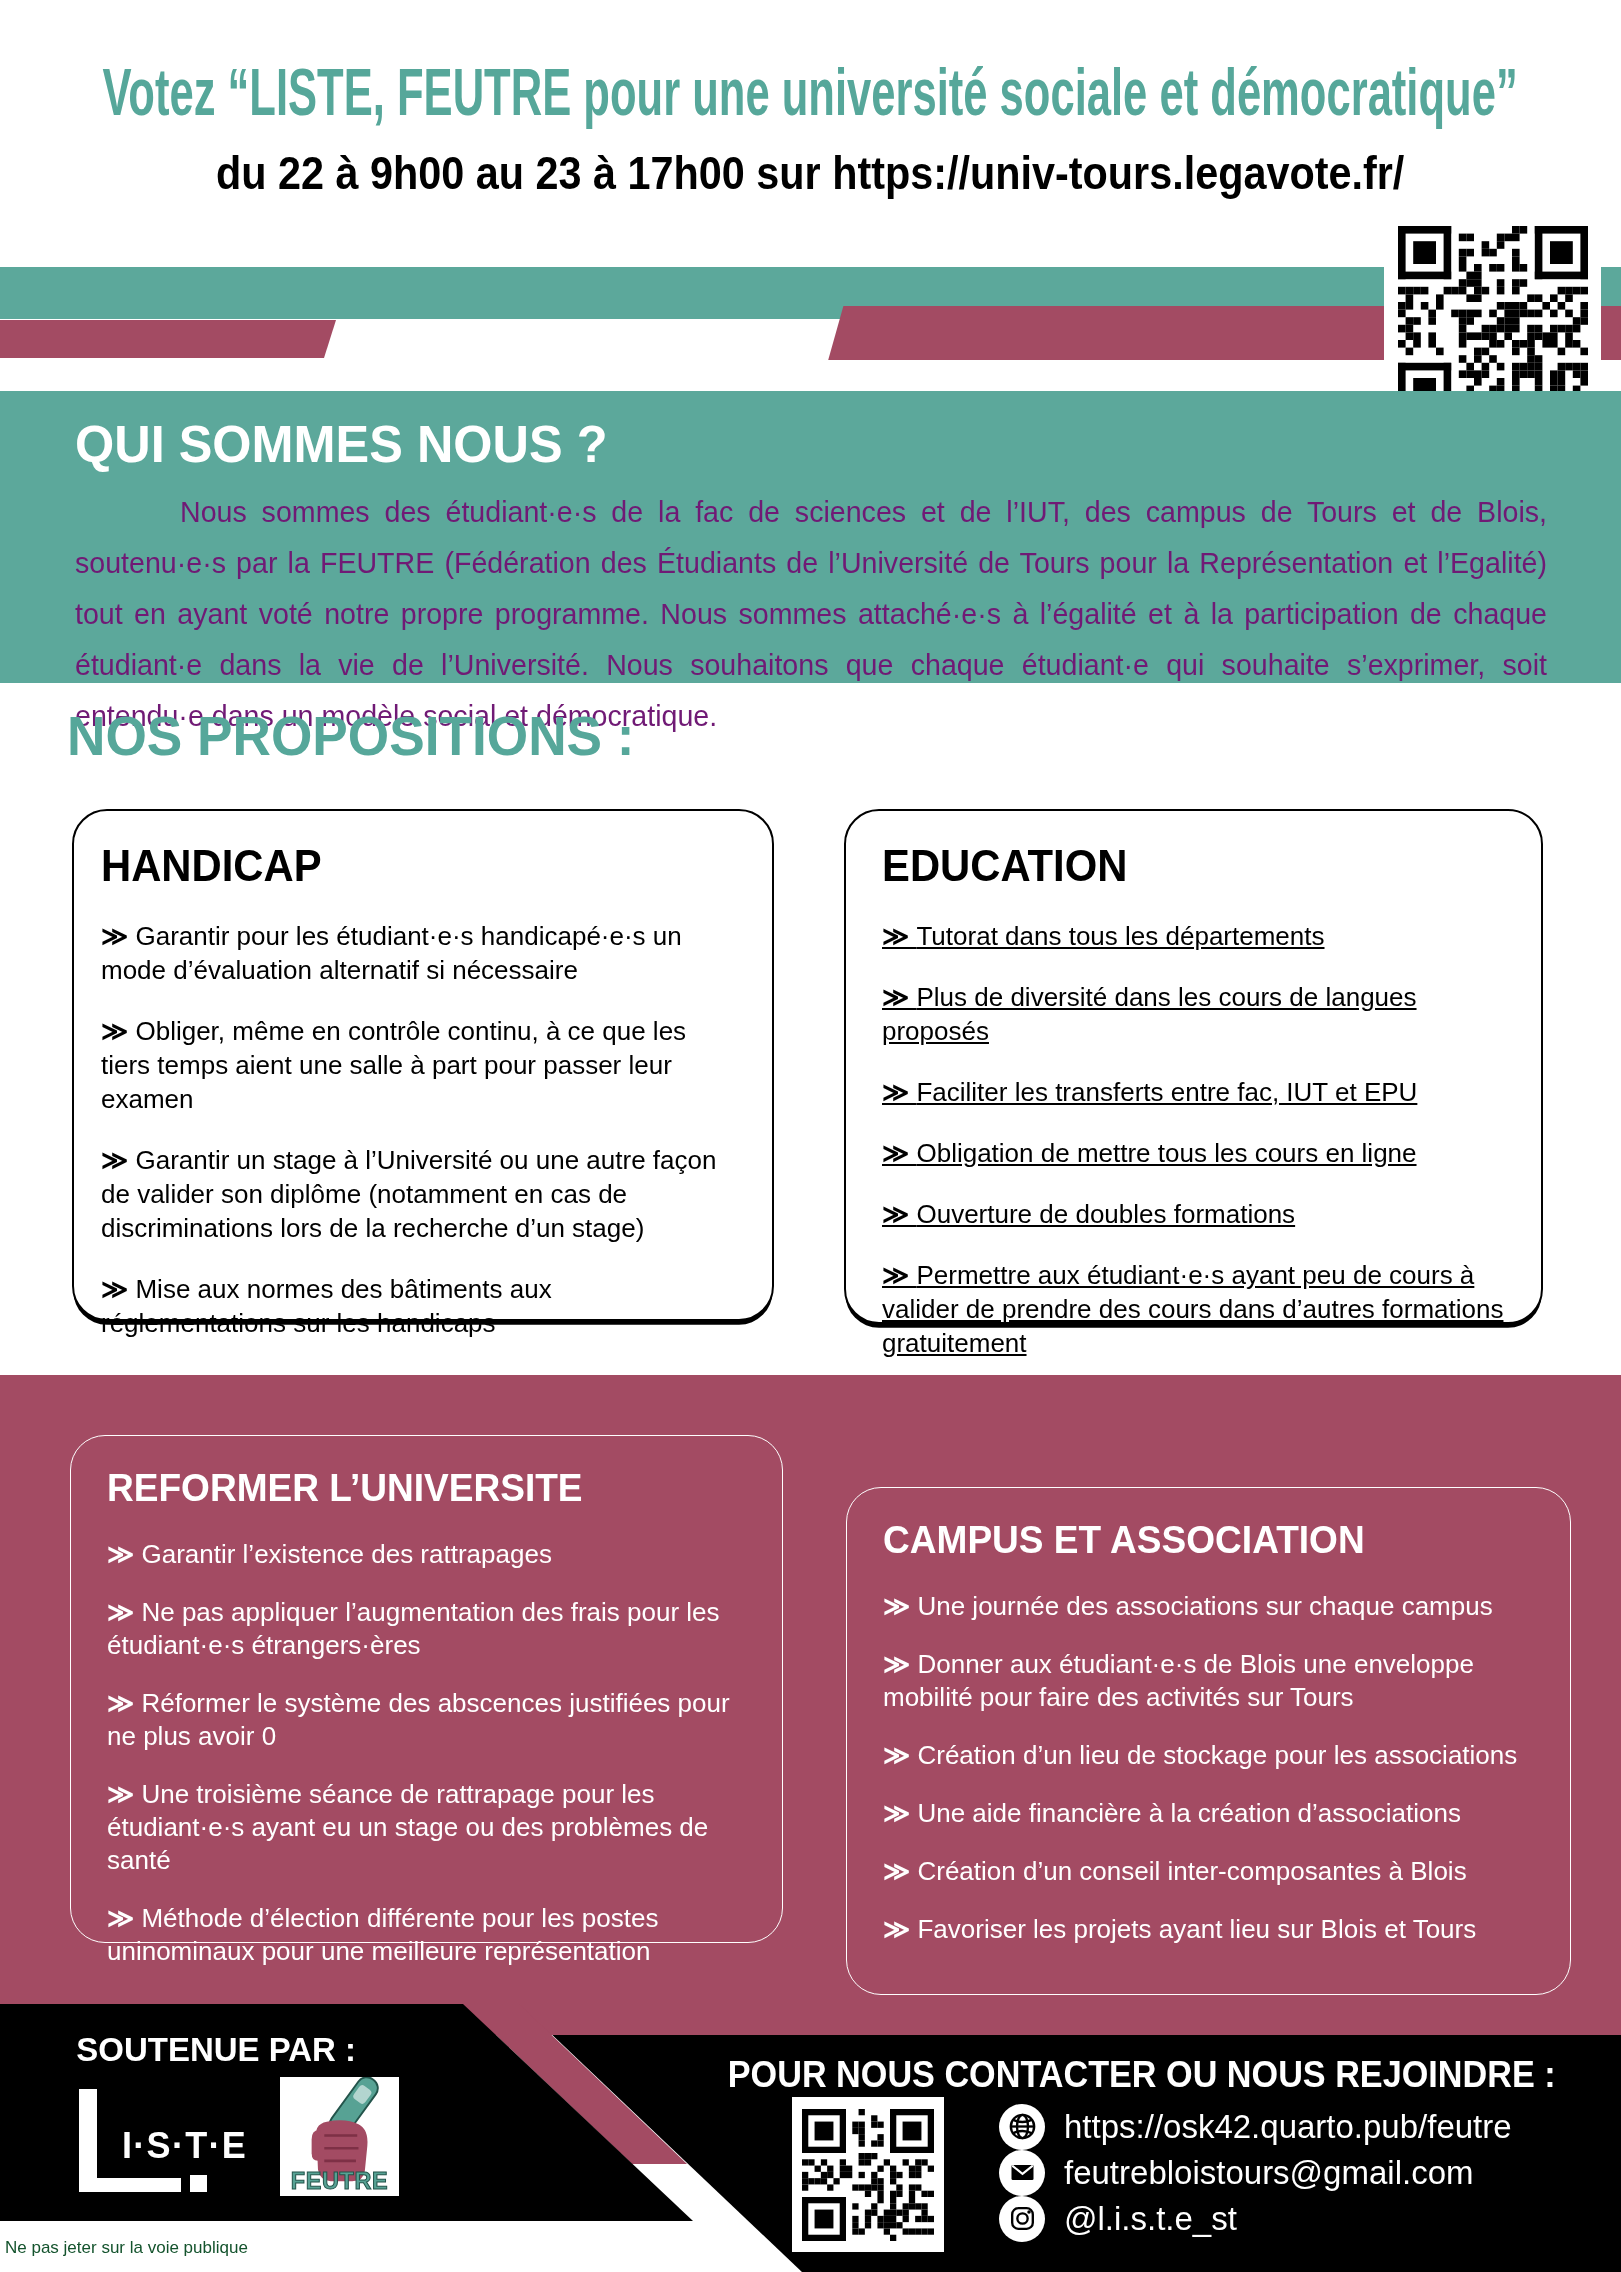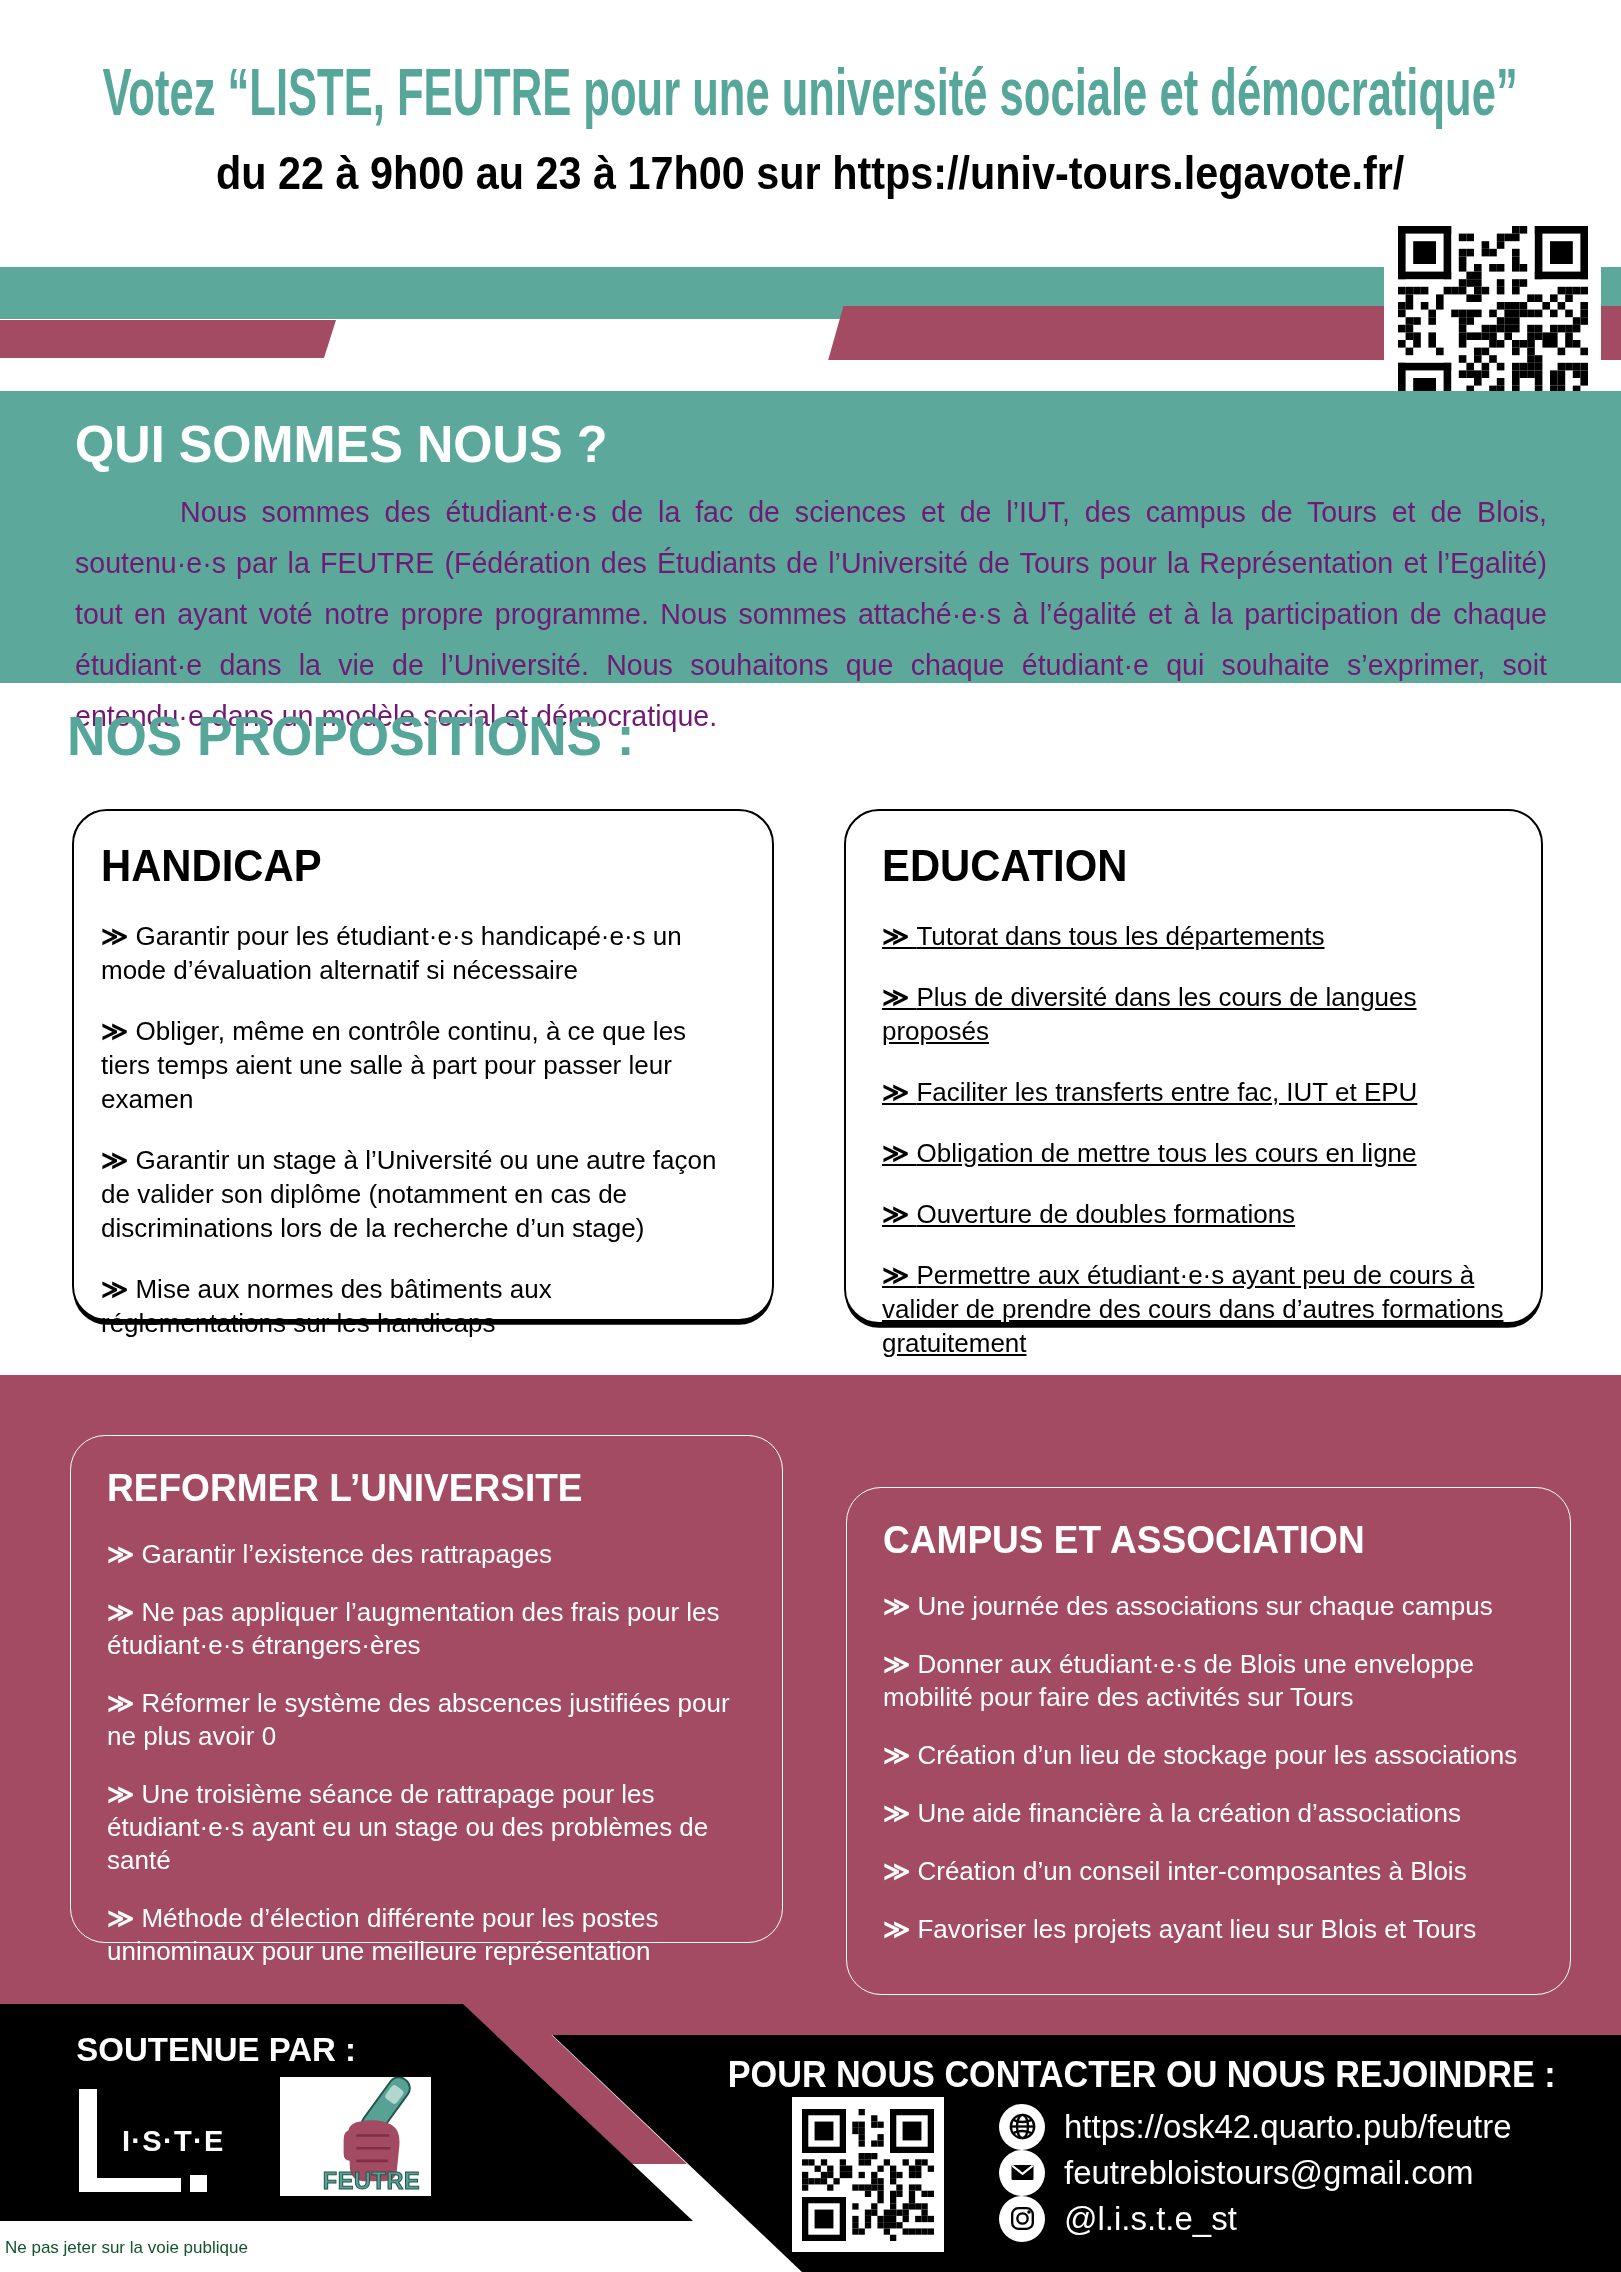--- a/index.html
+++ b/index.html
@@ -63,22 +63,22 @@
   .black-right{left:546px;top:2035px;width:1075px;height:238px;background:#000;
                clip-path:polygon(6.3px 0,1075px 0,1075px 238px,257px 238px);}
 
   
   .supported{left:51px;top:2030px;width:330px;}
   .supported .cond{font-size:34px;font-weight:bold;color:#fff;transform:scaleX(0.97);}
   .liste-logo{left:79px;top:2087px;width:146px;height:108px;}
   .liste-bar-v{position:absolute;left:0;top:1.9px;width:18px;height:103px;background:#fff;}
   .liste-bar-h{position:absolute;left:0;top:91px;width:102px;height:14px;background:#fff;}
   .liste-dot{position:absolute;left:111px;top:88px;width:16.5px;height:16.5px;background:#fff;}
-  .liste-text{position:absolute;left:43px;top:38px;color:#fff;font-size:29px;font-weight:bold;letter-spacing:1.3px;}
-  .feutre-box{left:280px;top:2077px;width:119px;height:119px;background:#fff;padding-left:32px;}
+  .liste-text{position:absolute;left:43px;top:38px;color:#fff;font-size:36px;font-weight:bold;letter-spacing:1.3px;}
+  .feutre-box{left:280px;top:2077px;width:119px;height:119px;background:#fff;}
   .contact-h{left:698px;top:2054px;width:888px;}
   .contact-h .cond{font-size:36px;font-weight:bold;color:#fff;transform:scaleX(0.95);}
   .qrbox-footer{left:792px;top:2097px;width:152px;height:155px;}
   .qrbox-footer svg{width:132px;height:132px;}
   .contact-row{position:absolute;left:999px;height:47px;display:flex;align-items:center;}
   .contact-row .icon{width:46px;height:46px;border-radius:50%;background:#fff;display:flex;
                      align-items:center;justify-content:center;flex:0 0 46px;}
   .contact-row .icon svg{width:33px;height:33px;}
   .contact-row .txt{color:#fff;font-size:33px;margin-left:19px;white-space:nowrap;}
   .row1{top:2103px;} .row2{top:2149px;} .row3{top:2195px;}

